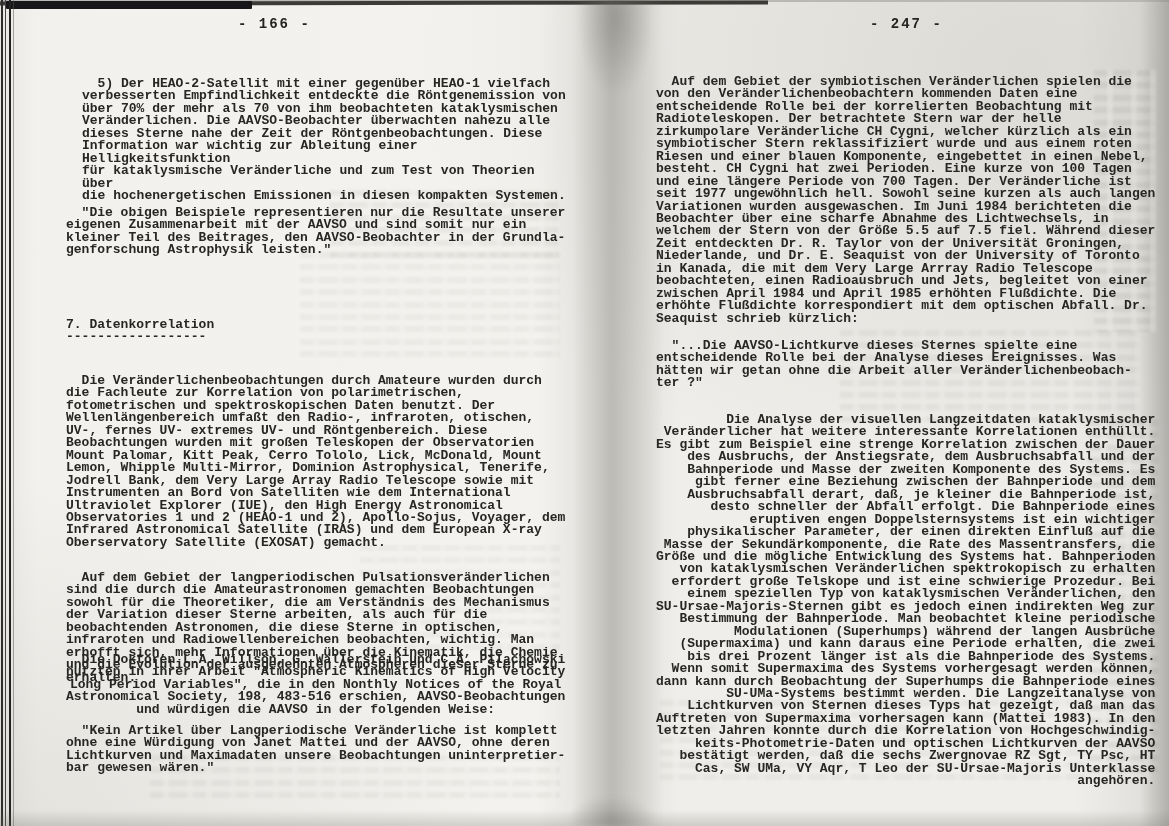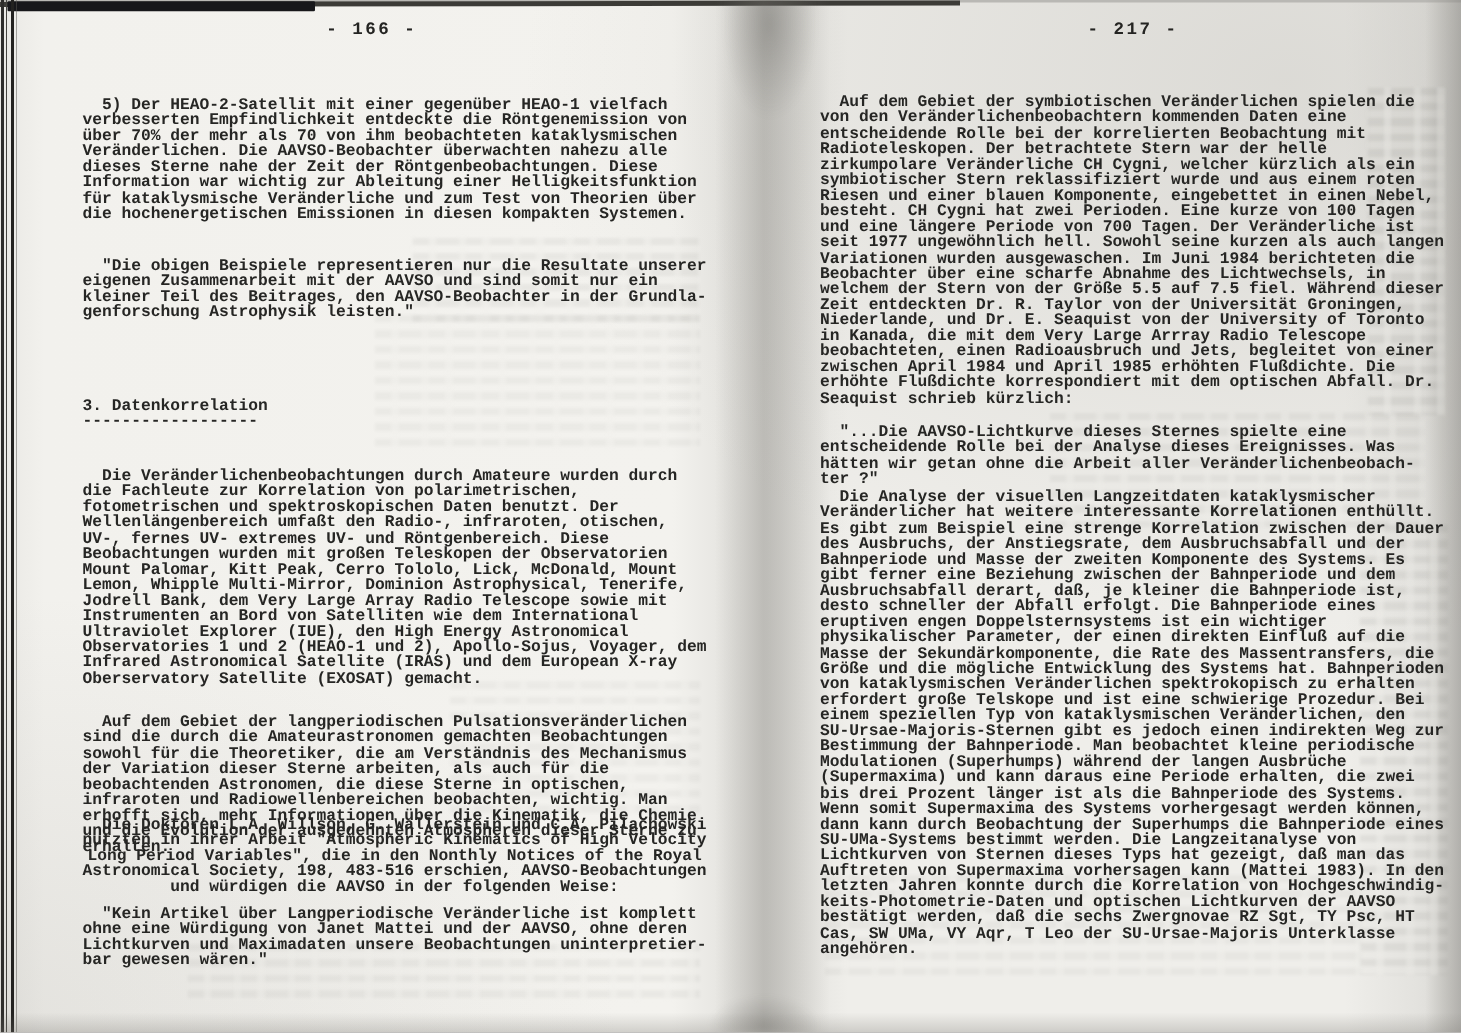--- a/index.html
+++ b/index.html
@@ -94,34 +94,34 @@
   <div class="bleed" style="left:330px;top:190px;width:230px;height:72px;opacity:.34;"></div>
   <div class="bleed" style="left:300px;top:252px;width:260px;height:108px;opacity:.28;"></div>
   <div class="bleed" style="left:360px;top:545px;width:200px;height:108px;opacity:.26;"></div>
   <div class="bleed" style="left:150px;top:755px;width:410px;height:46px;opacity:.30;"></div>
   <div class="bleed" style="left:1094px;top:70px;width:62px;height:262px;opacity:.46;"></div>
   <div class="bleed" style="left:840px;top:330px;width:300px;height:92px;opacity:.32;"></div>
   <div class="bleed" style="left:1088px;top:420px;width:70px;height:360px;opacity:.42;"></div>
   <div class="bleed" style="left:660px;top:700px;width:430px;height:82px;opacity:.28;"></div>
 
   <div class="page page-left">
-    <div class="pagenum" style="left:195px;">- 166 -</div>
-    <div class="para" style="top:78px;">  5) Der HEAO-2-Satellit mit einer gegenüber HEAO-1 vielfach
+    <div class="pagenum" style="left:172px;">- 166 -</div>
+    <div class="para" style="top:78px;margin-left:16px;">  5) Der HEAO-2-Satellit mit einer gegenüber HEAO-1 vielfach
 verbesserten Empfindlichkeit entdeckte die Röntgenemission von
 über 70% der mehr als 70 von ihm beobachteten kataklysmischen
 Veränderlichen. Die AAVSO-Beobachter überwachten nahezu alle
 dieses Sterne nahe der Zeit der Röntgenbeobachtungen. Diese
 Information war wichtig zur Ableitung einer Helligkeitsfunktion
 für kataklysmische Veränderliche und zum Test von Theorien über
 die hochenergetischen Emissionen in diesen kompakten Systemen.</div>
     <div class="para" style="top:207px;">  "Die obigen Beispiele representieren nur die Resultate unserer
 eigenen Zusammenarbeit mit der AAVSO und sind somit nur ein
 kleiner Teil des Beitrages, den AAVSO-Beobachter in der Grundla-
 genforschung Astrophysik leisten."</div>
-    <div class="para" style="top:319px;">3. Datenkorrelation
+    <div class="para" style="top:319px;">7. Datenkorrelation
 ------------------</div>
     <div class="para" style="top:375px;">  Die Veränderlichenbeobachtungen durch Amateure wurden durch
 die Fachleute zur Korrelation von polarimetrischen,
 fotometrischen und spektroskopischen Daten benutzt. Der
 Wellenlängenbereich umfaßt den Radio-, infraroten, otischen,
 UV-, fernes UV- extremes UV- und Röntgenbereich. Diese
 Beobachtungen wurden mit großen Teleskopen der Observatorien
 Mount Palomar, Kitt Peak, Cerro Tololo, Lick, McDonald, Mount
 Lemon, Whipple Multi-Mirror, Dominion Astrophysical, Tenerife,
 Jodrell Bank, dem Very Large Array Radio Telescope sowie mit
@@ -144,21 +144,21 @@
 Long Period Variables", die in den Nonthly Notices of the Royal
 Astronomical Society, 198, 483-516 erschien, AAVSO-Beobachtungen
 und würdigen die AAVSO in der folgenden Weise:</div>
     <div class="para" style="top:725px;">  "Kein Artikel über Langperiodische Veränderliche ist komplett
 ohne eine Würdigung von Janet Mattei und der AAVSO, ohne deren
 Lichtkurven und Maximadaten unsere Beobachtungen uninterpretier-
 bar gewesen wären."</div>
   </div>
 
   <div class="page page-right">
-    <div class="pagenum" style="left:214px;">- 217 -</div>
+    <div class="pagenum" style="left:214px;">- 247 -</div>
     <div class="para" style="top:76px;font-family:Liberation Mono, monospace;">  Auf dem Gebiet der symbiotischen Veränderlichen spielen die
 von den Veränderlichenbeobachtern kommenden Daten eine
 entscheidende Rolle bei der korrelierten Beobachtung mit
 Radioteleskopen. Der betrachtete Stern war der helle
 zirkumpolare Veränderliche CH Cygni, welcher kürzlich als ein
 symbiotischer Stern reklassifiziert wurde und aus einem roten
 Riesen und einer blauen Komponente, eingebettet in einen Nebel,
 besteht. CH Cygni hat zwei Perioden. Eine kurze von 100 Tagen
 und eine längere Periode von 700 Tagen. Der Veränderliche ist
 seit 1977 ungewöhnlich hell. Sowohl seine kurzen als auch langen
@@ -169,21 +169,21 @@
 Niederlande, und Dr. E. Seaquist von der University of Toronto
 in Kanada, die mit dem Very Large Arrray Radio Telescope
 beobachteten, einen Radioausbruch und Jets, begleitet von einer
 zwischen April 1984 und April 1985 erhöhten Flußdichte. Die
 erhöhte Flußdichte korrespondiert mit dem optischen Abfall. Dr.
 Seaquist schrieb kürzlich:</div>
     <div class="para" style="top:340px;">  "...Die AAVSO-Lichtkurve dieses Sternes spielte eine
 entscheidende Rolle bei der Analyse dieses Ereignisses. Was
 hätten wir getan ohne die Arbeit aller Veränderlichenbeobach-
 ter ?"</div>
-    <div class="para" style="top:392px;">  Die Analyse der visuellen Langzeitdaten kataklysmischer
+    <div class="para" style="top:414px;text-align:right;">  Die Analyse der visuellen Langzeitdaten kataklysmischer
 Veränderlicher hat weitere interessante Korrelationen enthüllt.
 Es gibt zum Beispiel eine strenge Korrelation zwischen der Dauer
 des Ausbruchs, der Anstiegsrate, dem Ausbruchsabfall und der
 Bahnperiode und Masse der zweiten Komponente des Systems. Es
 gibt ferner eine Beziehung zwischen der Bahnperiode und dem
 Ausbruchsabfall derart, daß, je kleiner die Bahnperiode ist,
 desto schneller der Abfall erfolgt. Die Bahnperiode eines
 eruptiven engen Doppelsternsystems ist ein wichtiger
 physikalischer Parameter, der einen direkten Einfluß auf die
 Masse der Sekundärkomponente, die Rate des Massentransfers, die

